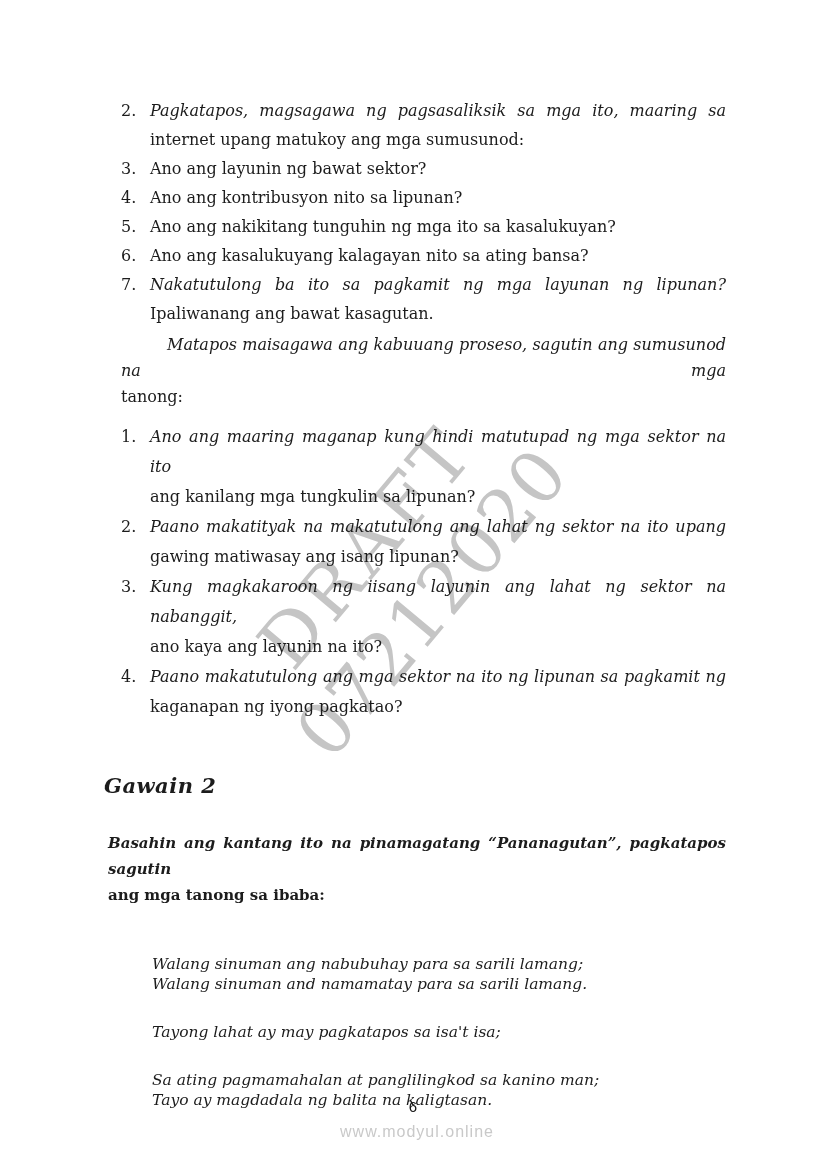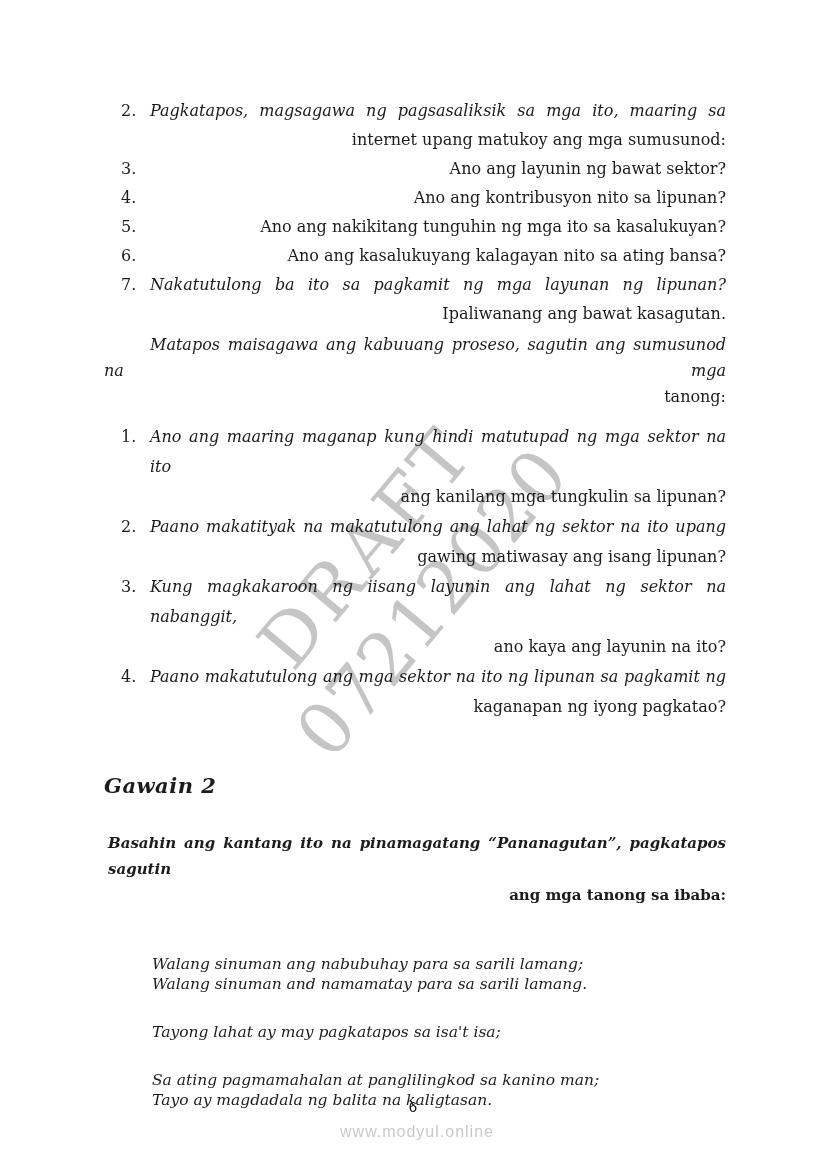--- a/index.html
+++ b/index.html
@@ -30,23 +30,23 @@
   }
   .list{margin:0;padding:0;}
   .list-a{margin-top:96px;}
   .list-a .li{line-height:29px;}
   .list-b{margin-top:12px;}
   .list-b .li{line-height:30px;}
   .li{display:flex;font-size:16px;}
   .li-num{flex:0 0 46px;box-sizing:border-box;padding-left:17px;}
   .li-text{flex:1;min-width:0;}
   .jline{display:block;text-align:justify;text-align-last:justify;font-style:italic;}
-  .nline{display:block;text-align:right;}
+  .nline{display:block;text-align:left;}
   .para{
-    margin:4px 0 0 0;font-size:16px;line-height:26px;
+    margin:4px 0 0 17px;font-size:16px;line-height:26px;
   }
   .para .jline{text-indent:46px;}
   .section-heading{
     margin:50px 0 0 0;
     font-size:21px;line-height:28px;
     font-weight:bold;font-style:italic;
     letter-spacing:0.5px;
   }
   .intro{
     margin:30px 0 4px 0;padding-left:4px;

